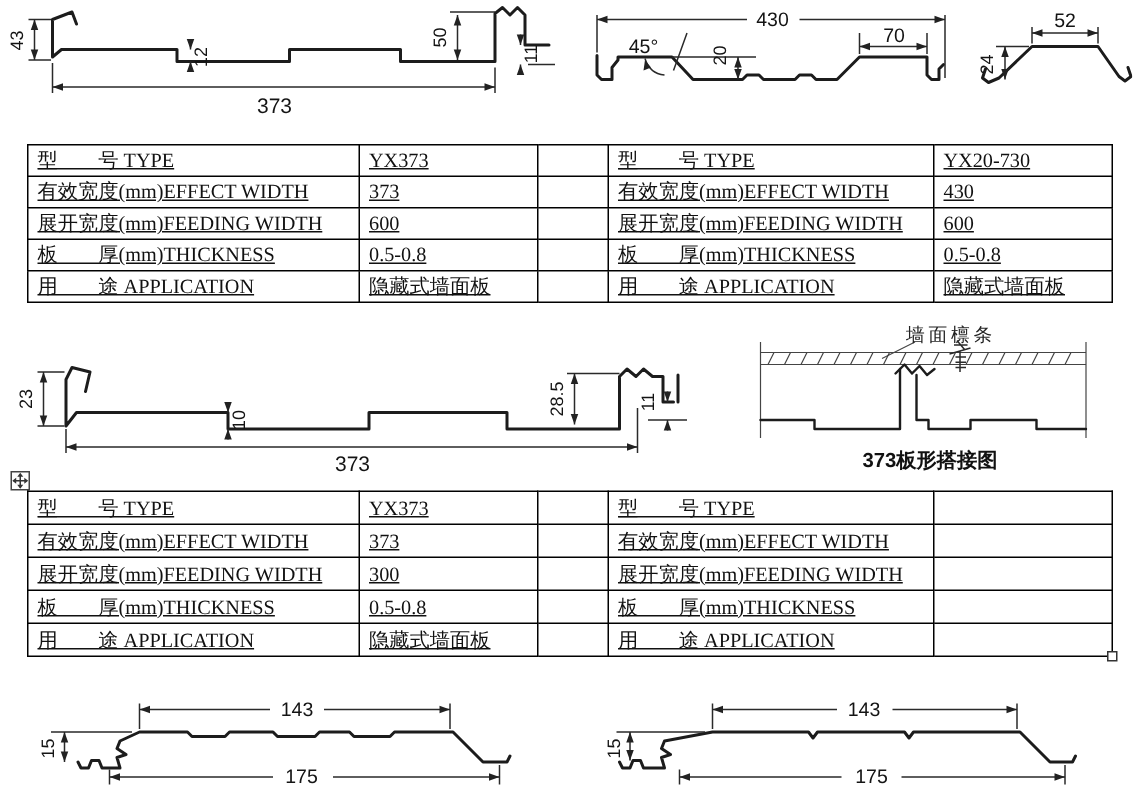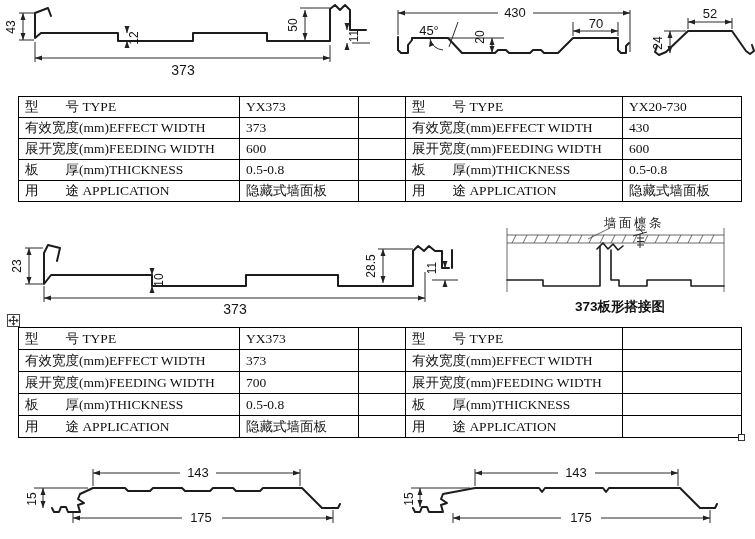--- a/index.html
+++ b/index.html
@@ -10,21 +10,21 @@
   .prof2{fill:none;stroke:#1c1c1c;stroke-width:1.6;stroke-linejoin:round;stroke-linecap:round;}
   .dim{fill:none;stroke:#2a2a2a;stroke-width:1;}
   .thin{fill:none;stroke:#444;stroke-width:.8;}
   .ah{fill:#222;stroke:none;}
   .dtx{font-family:"Liberation Sans","DejaVu Sans",sans-serif;font-size:13px;fill:#141414;}
   .dtx-s{font-family:"Liberation Sans","DejaVu Sans",sans-serif;font-size:12px;fill:#141414;}
   .cjk{font-family:"Liberation Serif","DejaVu Serif",serif;font-size:12.5px;fill:#222;letter-spacing:2.5px;}
   .cap{font-family:"Liberation Sans","DejaVu Sans",sans-serif;font-size:13.5px;font-weight:bold;fill:#111;}
   table.spec{position:absolute;border-collapse:collapse;table-layout:fixed;}
   table.spec td{border:1.5px solid #000;font-size:13.5px;padding:0 4px 0 6px;
-                white-space:nowrap;overflow:hidden;vertical-align:middle;}
+                white-space:nowrap;overflow:hidden;vertical-align:middle;text-decoration:underline;}
   #t-top tr{height:21px;} #t-bot tr{height:22px;}
   td.val{padding-left:6px;}
   .handle{position:absolute;left:7px;top:314px;width:13px;height:13px;border:1px solid #444;
           background:#fdfdfd;box-sizing:border-box;}
   .resize{position:absolute;left:738px;top:434px;width:7px;height:7px;border:1px solid #333;
           background:#fff;box-sizing:border-box;}
 </style>
 </head>
 <body>
 
@@ -193,21 +193,21 @@
     </tr>
     <tr>
       <td class="lbl">有效宽度(mm)EFFECT WIDTH</td>
       <td class="val">373</td>
       <td class="gap"></td>
       <td class="lbl">有效宽度(mm)EFFECT WIDTH</td>
       <td class="val"></td>
     </tr>
     <tr>
       <td class="lbl">展开宽度(mm)FEEDING WIDTH</td>
-      <td class="val">700</td>
+      <td class="val">300</td>
       <td class="gap"></td>
       <td class="lbl">展开宽度(mm)FEEDING WIDTH</td>
       <td class="val"></td>
     </tr>
     <tr>
       <td class="lbl">板　　厚(mm)THICKNESS</td>
       <td class="val">0.5-0.8</td>
       <td class="gap"></td>
       <td class="lbl">板　　厚(mm)THICKNESS</td>
       <td class="val"></td>

